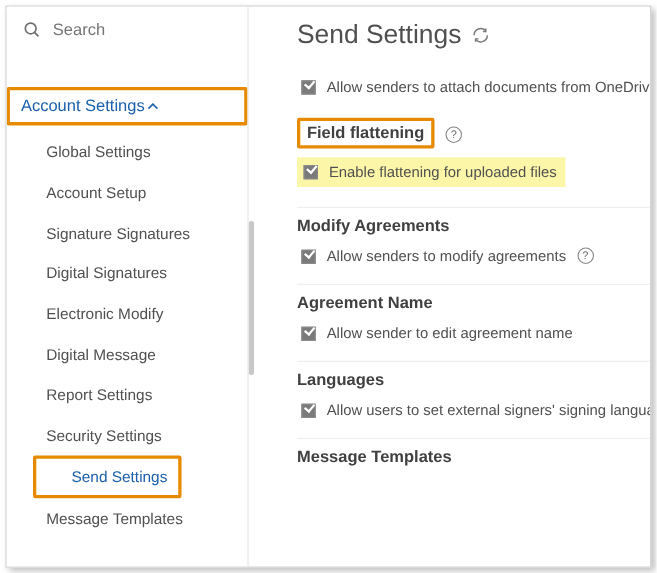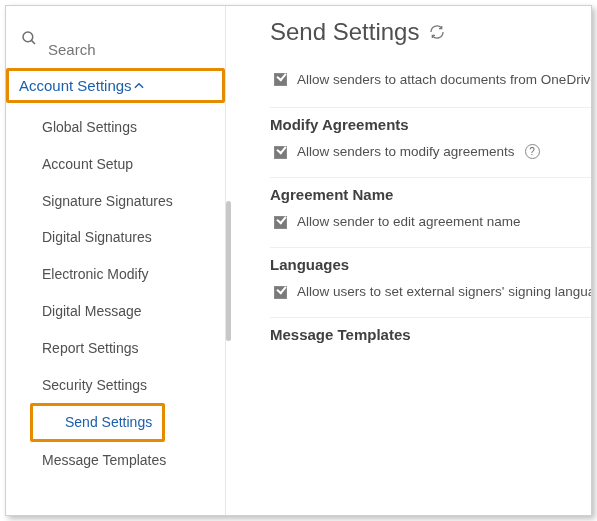--- a/index.html
+++ b/index.html
@@ -36,27 +36,27 @@
     gap: 10px;
   }
   .search-icon { color: #6e6e6e; display: flex; }
   .search-input {
     border: none;
     outline: none;
     font-size: 15px;
     color: #6e6e6e;
     width: 100%;
     background: transparent;
-    margin-top: 23px;
   }
   .section-header {
     display: flex;
     align-items: center;
     padding: 8px 12px;
     cursor: pointer;
+    margin-top: 33px;
   }
   .section-title {
     color: #1a5fab;
     font-size: 15px;
   }
   .chevron { color: #1a5fab; display:flex; }
   .nav-list { list-style: none; padding: 6px 0; }
   .nav-item {
     padding: 10px 12px 10px 36px;
     font-size: 14px;
@@ -212,20 +212,30 @@
               <polyline points="5 21 5 17 9 17"></polyline>
             </svg>
         </span>
       </div>
 
       <div class="setting-line">
         <span class="checkbox"></span>
         <span class="setting-label">Allow senders to attach documents from OneDrive</span>
       </div>
 
+      <div class="section-block first">
+        <span class="ff-heading-box">
+          <span class="section-heading">Field flattening</span>
+        </span>
+        <span class="help-icon" style="margin-left:6px;">?</span>
+        <div class="highlight-yellow">
+          <span class="checkbox"></span>
+          <span class="setting-label">Enable flattening for uploaded files</span>
+        </div>
+      </div>
 
       <div class="section-block">
         <div class="section-heading">
           <span>Modify Agreements</span>
         </div>
         <div class="setting-line">
           <span class="checkbox"></span>
           <span class="setting-label">Allow senders to modify agreements</span>
           <span class="help-icon">?</span>
         </div>

